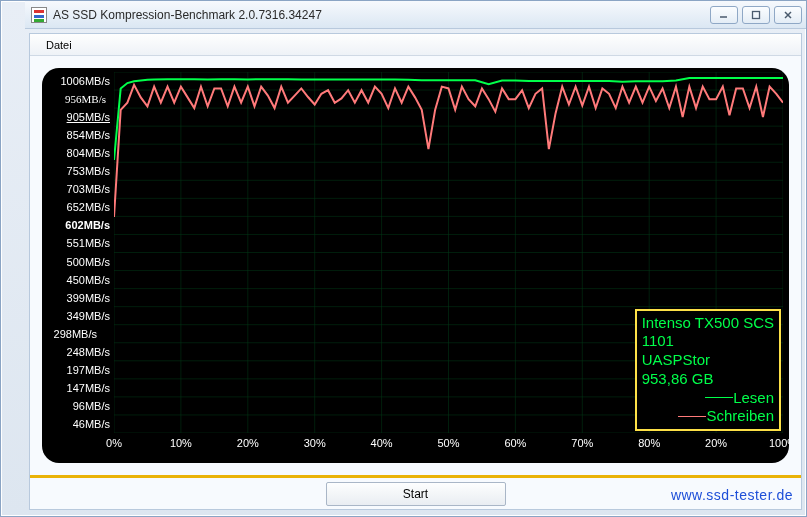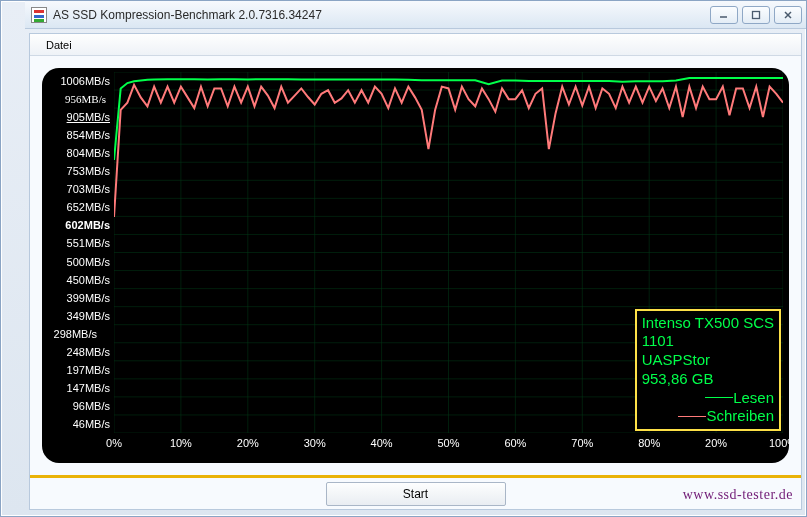--- a/index.html
+++ b/index.html
@@ -86,21 +86,21 @@
   .btn {
     width:180px; height:24px;
     background:linear-gradient(#fdfefe,#e9edf2);
     border:1px solid #a9b6c7; border-radius:2px;
     display:flex; align-items:center; justify-content:center;
     font-size:12px;
   }
   .btn.disabled { color:#9aa4af; border-color:#c7ced8; background:linear-gradient(#f6f7f9,#eceff3); }
   .watermark {
     position:absolute; right:8px; bottom:6px;
-    color:#701a75; font-family:Liberation Serif, serif;
+    color:#1d4ed8; font-family:Liberation Sans, sans-serif;
     font-size:14px; letter-spacing:0.5px;
     pointer-events:none;
   }
 </style>
 </head>
 <body>
 
 <div class="window">
   <div class="titlebar">
     <div class="app-icon"></div>

